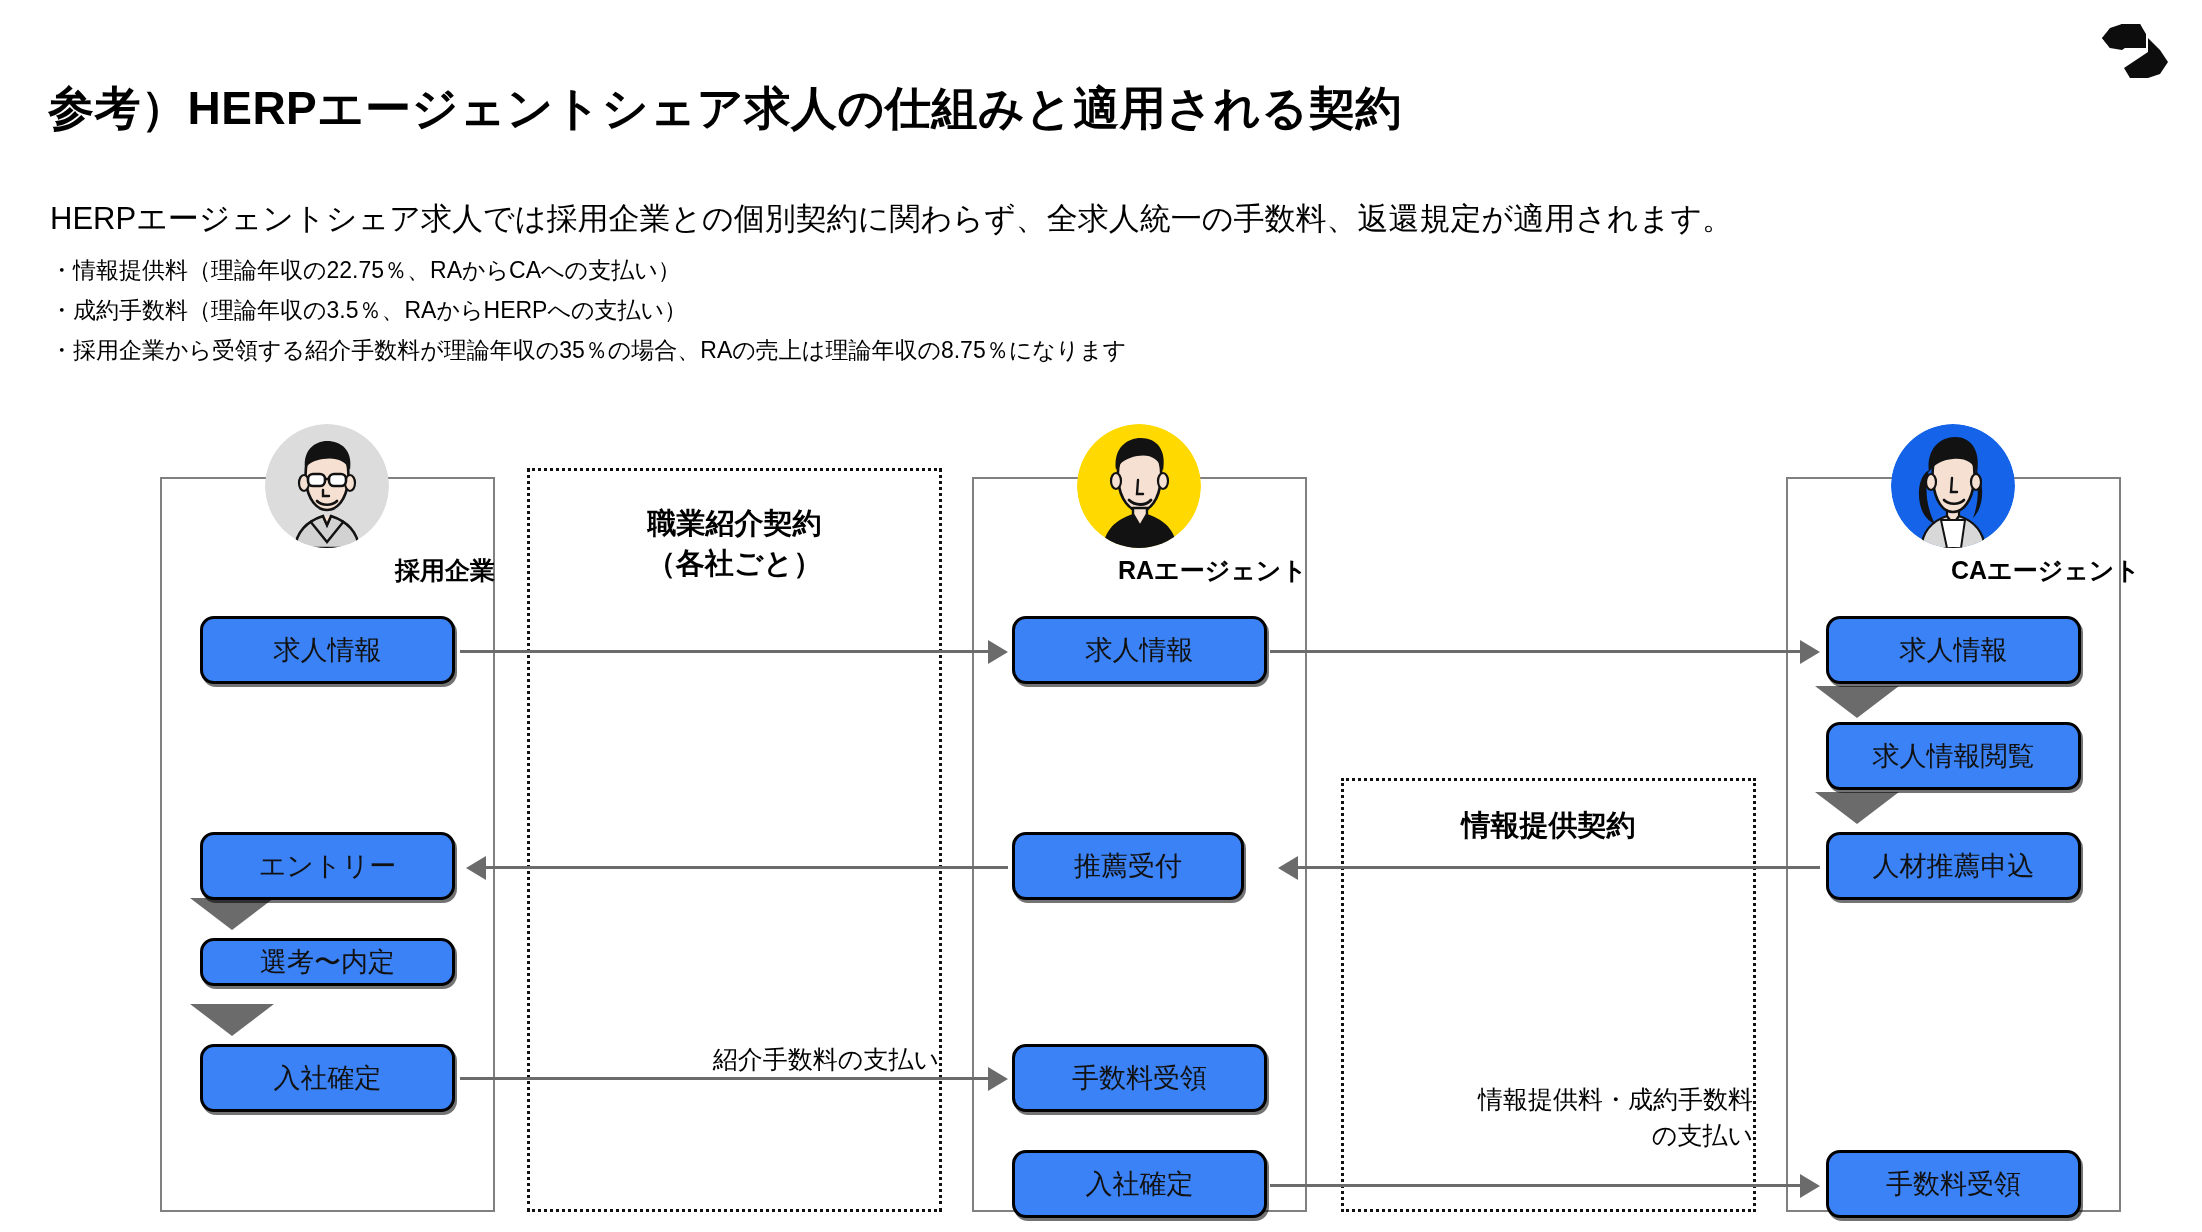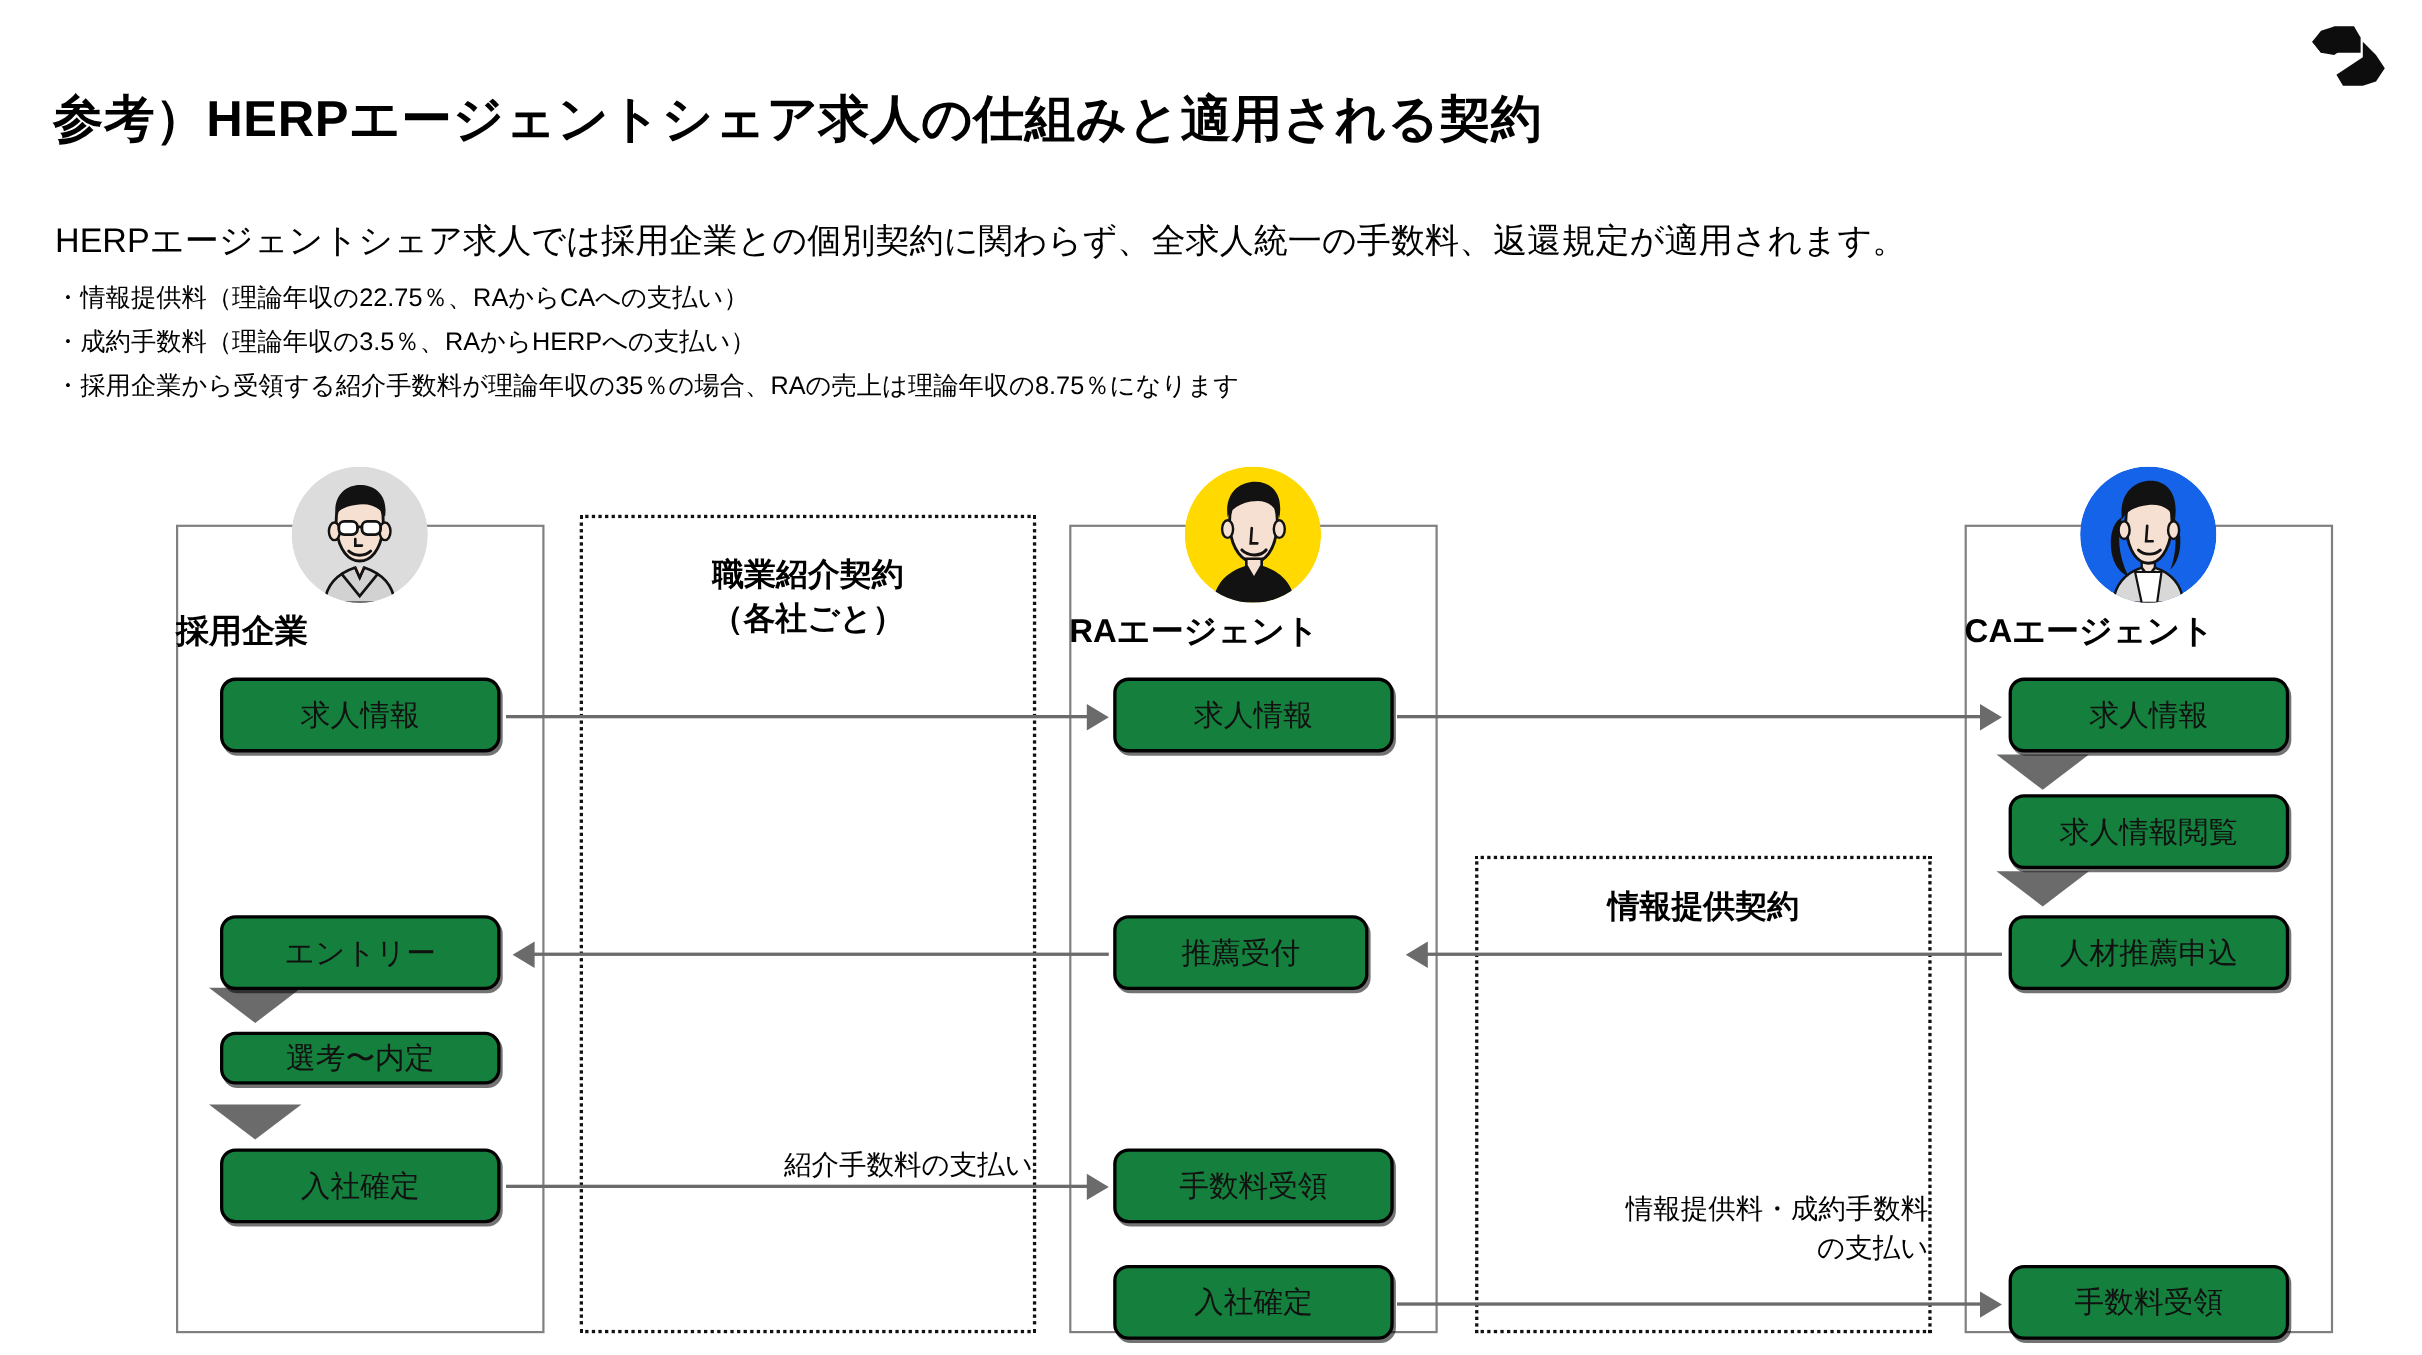--- a/index.html
+++ b/index.html
@@ -94,33 +94,33 @@
     position: absolute;
     width: 124px;
     height: 124px;
     border-radius: 50%;
     overflow: hidden;
   }
   .avatar svg { display: block; width: 124px; height: 124px; }
 
   .role-label {
     position: absolute;
-    text-align: left;
-    font-size: 30px;
+    text-align: right;
+    font-size: 25px;
     font-weight: bold;
     white-space: nowrap;
   }
 
   
   .node {
     position: absolute;
     box-sizing: border-box;
     border: 3px solid #000000;
     border-radius: 14px;
-    background: #15803d;
+    background: #3b82f6;
     display: flex;
     align-items: center;
     justify-content: center;
     font-size: 27px;
     color: #111111;
     box-shadow: 2px 3px 0 rgba(0,0,0,0.55);
   }
 
   
   .hline {

